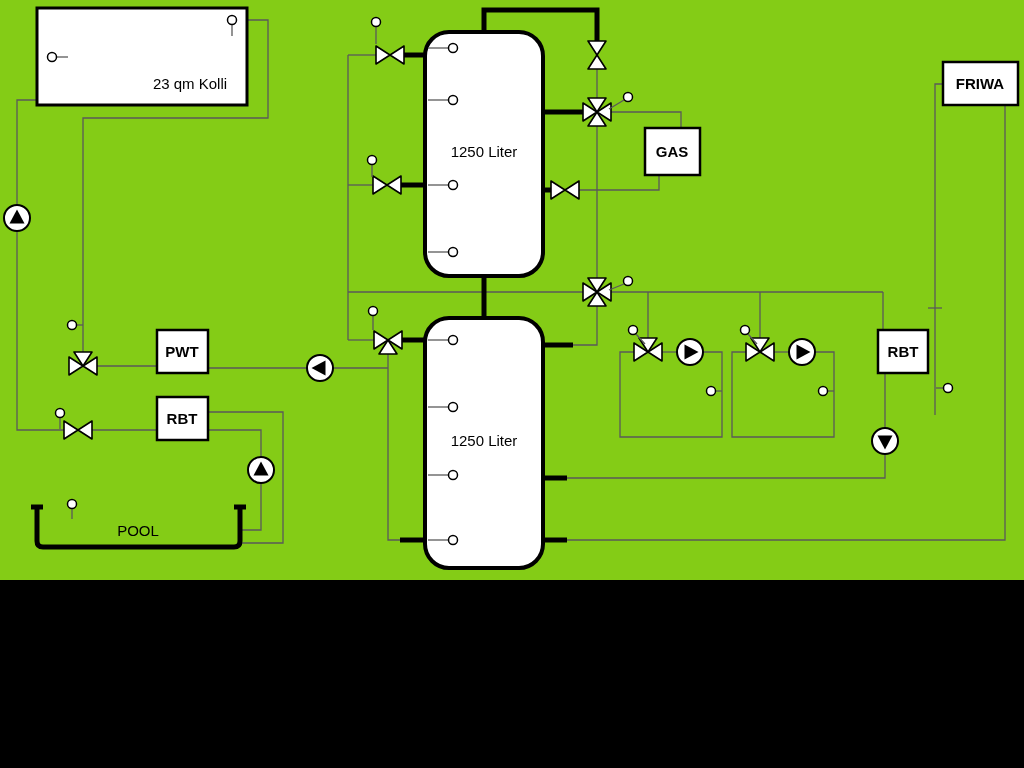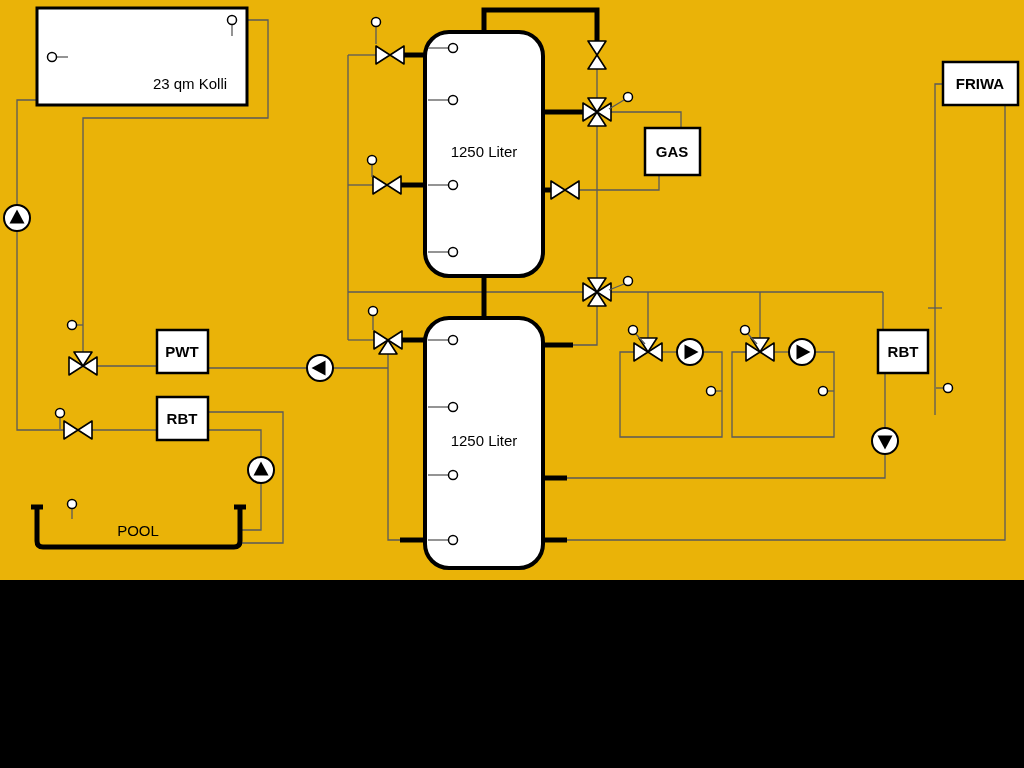--- a/index.html
+++ b/index.html
@@ -1,16 +1,16 @@
 <!DOCTYPE html>
 <html><head>
 <meta charset="utf-8">
 <style>
   html,body{margin:0;padding:0;background:#000;}
-  #stage{position:relative;width:1024px;height:580px;background:#eab308;overflow:hidden;
+  #stage{position:relative;width:1024px;height:580px;background:#84cc16;overflow:hidden;
          font-family:"Liberation Sans", sans-serif;}
   svg{position:absolute;left:0;top:0;}
   .thin{fill:none;stroke:#5a5a5a;stroke-width:1.3;}
   .thick{fill:none;stroke:#000000;stroke-width:5;}
   .boxline{fill:#ffffff;stroke:#000000;}
   .lbl{fill:#000000;font-size:15px;font-family:"Liberation Sans",sans-serif;}
   .lblb{fill:#000000;font-size:15px;font-weight:bold;font-family:"Liberation Sans",sans-serif;}
 </style>
 </head>
 <body>

